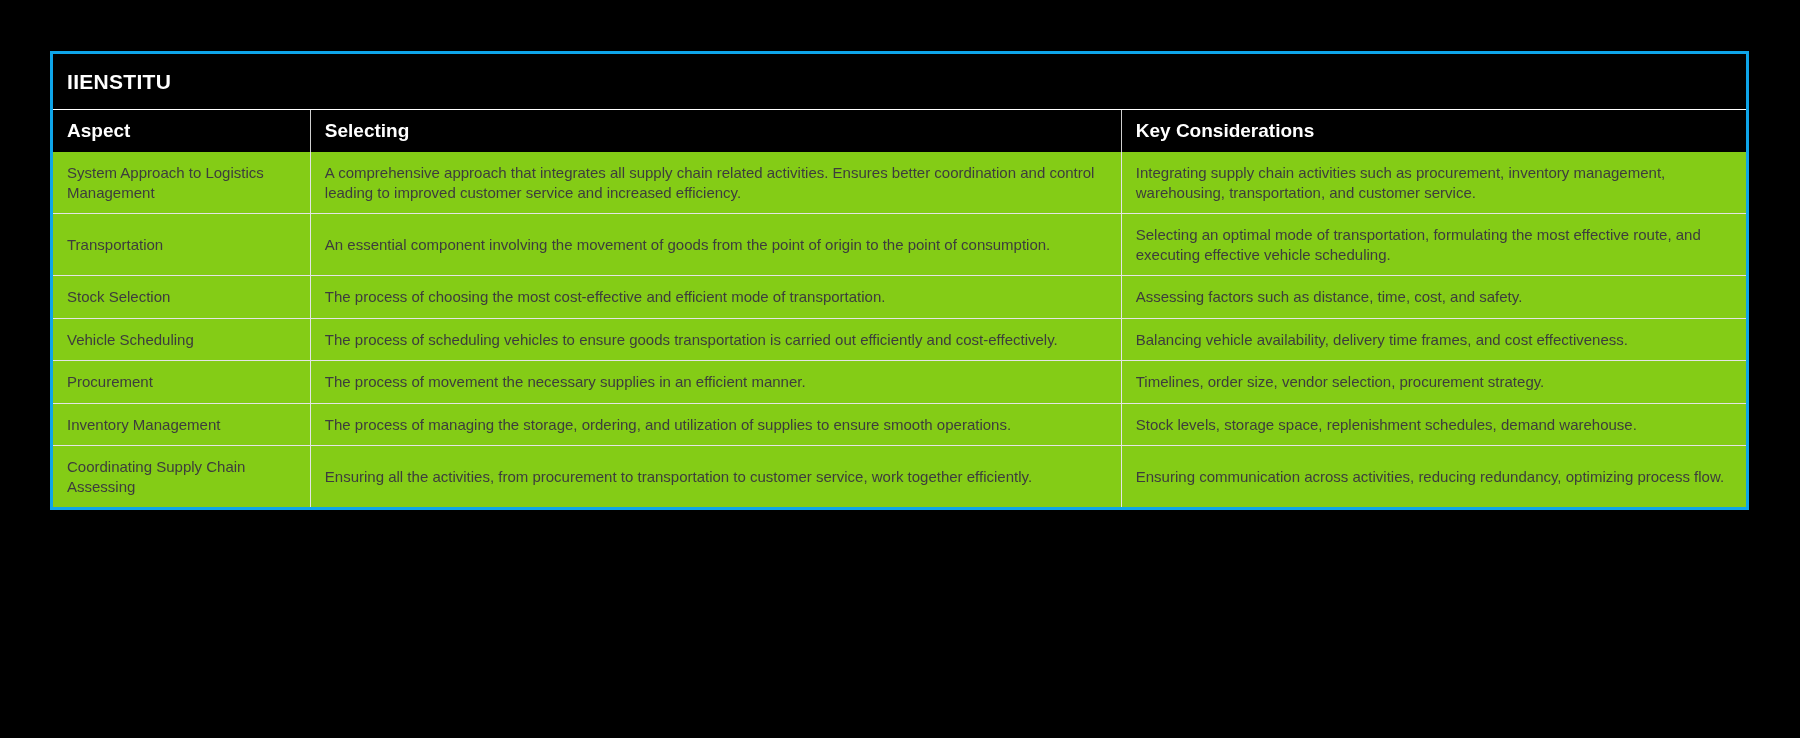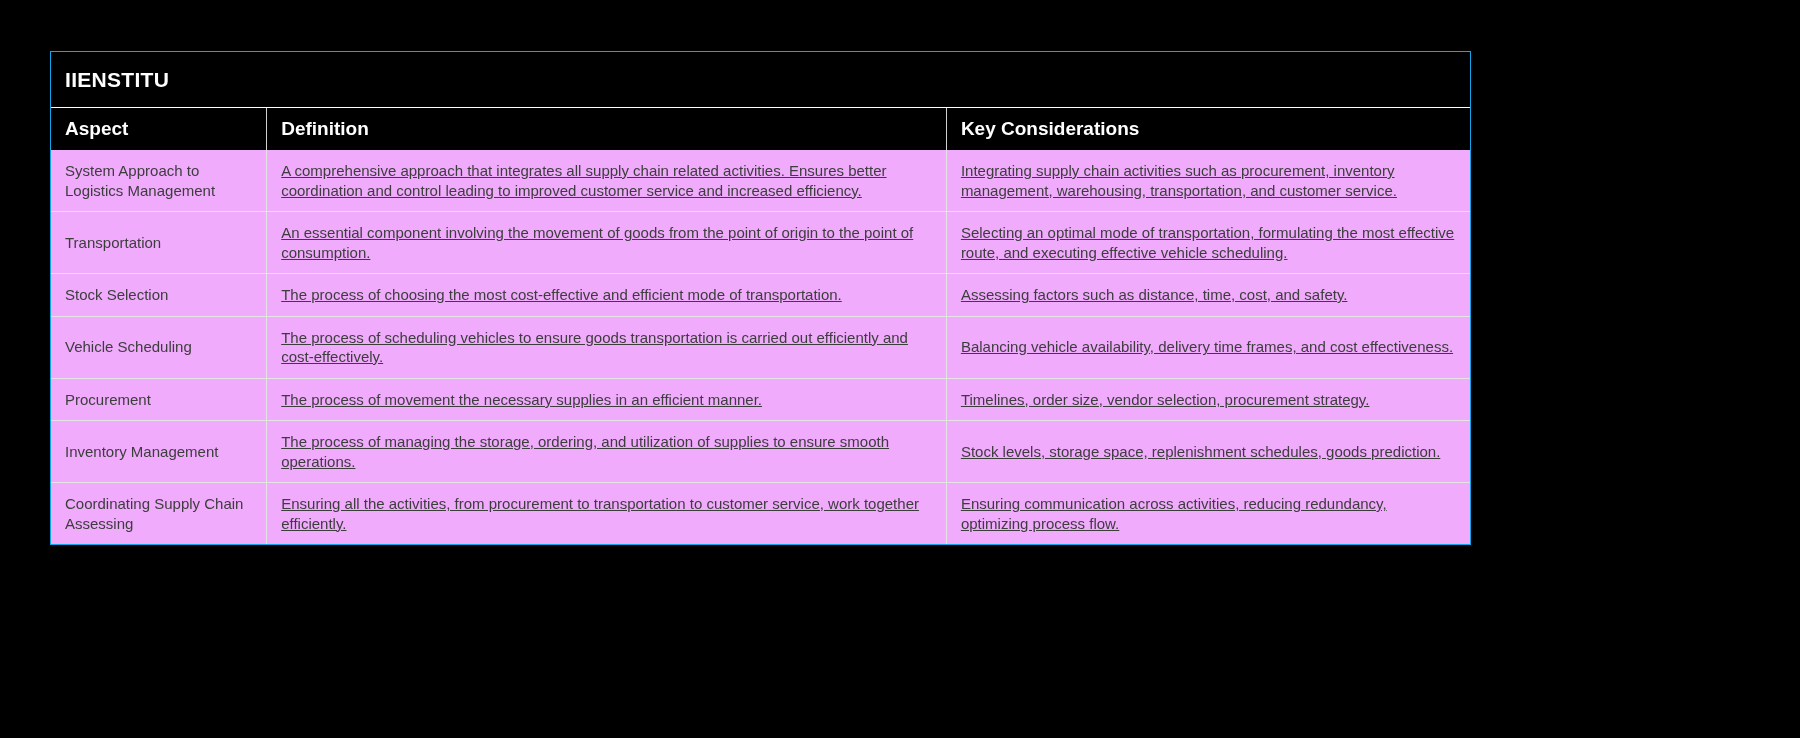--- a/index.html
+++ b/index.html
@@ -8,23 +8,23 @@
     width: 1800px;
     height: 738px;
     background: #000000;
     overflow: hidden;
     font-family: "Liberation Sans", "DejaVu Sans", sans-serif;
   }
   .card {
     position: absolute;
     left: 50px;
     top: 51px;
-    width: 1421px;
-    background: #f0abfc;
-    border: 1px solid #0ea5e9;
+    width: 1699px;
+    background: #84cc16;
+    border: 3px solid #0ea5e9;
     box-sizing: border-box;
   }
   .card-title {
     background: #000000;
     color: #ffffff;
     font-size: 21px;
     font-weight: 700;
     letter-spacing: 0.3px;
     padding: 16px 14px 15px 14px;
     border-bottom: 1px solid #ffffff;
@@ -52,37 +52,37 @@
     color: #3d3d3d;
     line-height: 1.3;
     padding: 11px 14px;
     vertical-align: middle;
     border-top: 1px solid #e4e4e4;
     box-sizing: border-box;
     word-wrap: break-word;
     margin-top: 11px;
   }
   tbody tr:first-child td { border-top: none; }
-  tbody td + td { border-left: 1px solid #e4e4e4; text-decoration: underline; }
+  tbody td + td { border-left: 1px solid #e4e4e4; }
 </style>
 </head>
 <body>
 
 <div class="card">
   <div class="card-title">IIENSTITU</div>
   <table>
     <colgroup>
       <col class="c-aspect">
       <col class="c-def">
       <col class="c-key">
     </colgroup>
     <thead>
       <tr>
         <th>Aspect</th>
-        <th>Definition</th>
+        <th>Selecting</th>
         <th>Key Considerations</th>
       </tr>
     </thead>
     <tbody id="table-body">
         <tr>
           <td>System Approach to Logistics Management</td>
           <td>A comprehensive approach that integrates all supply chain related activities. Ensures better coordination and control leading to improved customer service and increased efficiency.</td>
           <td>Integrating supply chain activities such as procurement, inventory management, warehousing, transportation, and customer service.</td>
         </tr>
         <tr>
@@ -101,21 +101,21 @@
           <td>Balancing vehicle availability, delivery time frames, and cost effectiveness.</td>
         </tr>
         <tr>
           <td>Procurement</td>
           <td>The process of movement the necessary supplies in an efficient manner.</td>
           <td>Timelines, order size, vendor selection, procurement strategy.</td>
         </tr>
         <tr>
           <td>Inventory Management</td>
           <td>The process of managing the storage, ordering, and utilization of supplies to ensure smooth operations.</td>
-          <td>Stock levels, storage space, replenishment schedules, goods prediction.</td>
+          <td>Stock levels, storage space, replenishment schedules, demand warehouse.</td>
         </tr>
         <tr>
           <td>Coordinating Supply Chain Assessing</td>
           <td>Ensuring all the activities, from procurement to transportation to customer service, work together efficiently.</td>
           <td>Ensuring communication across activities, reducing redundancy, optimizing process flow.</td>
         </tr>
       </tbody>
   </table>
 </div>
 

